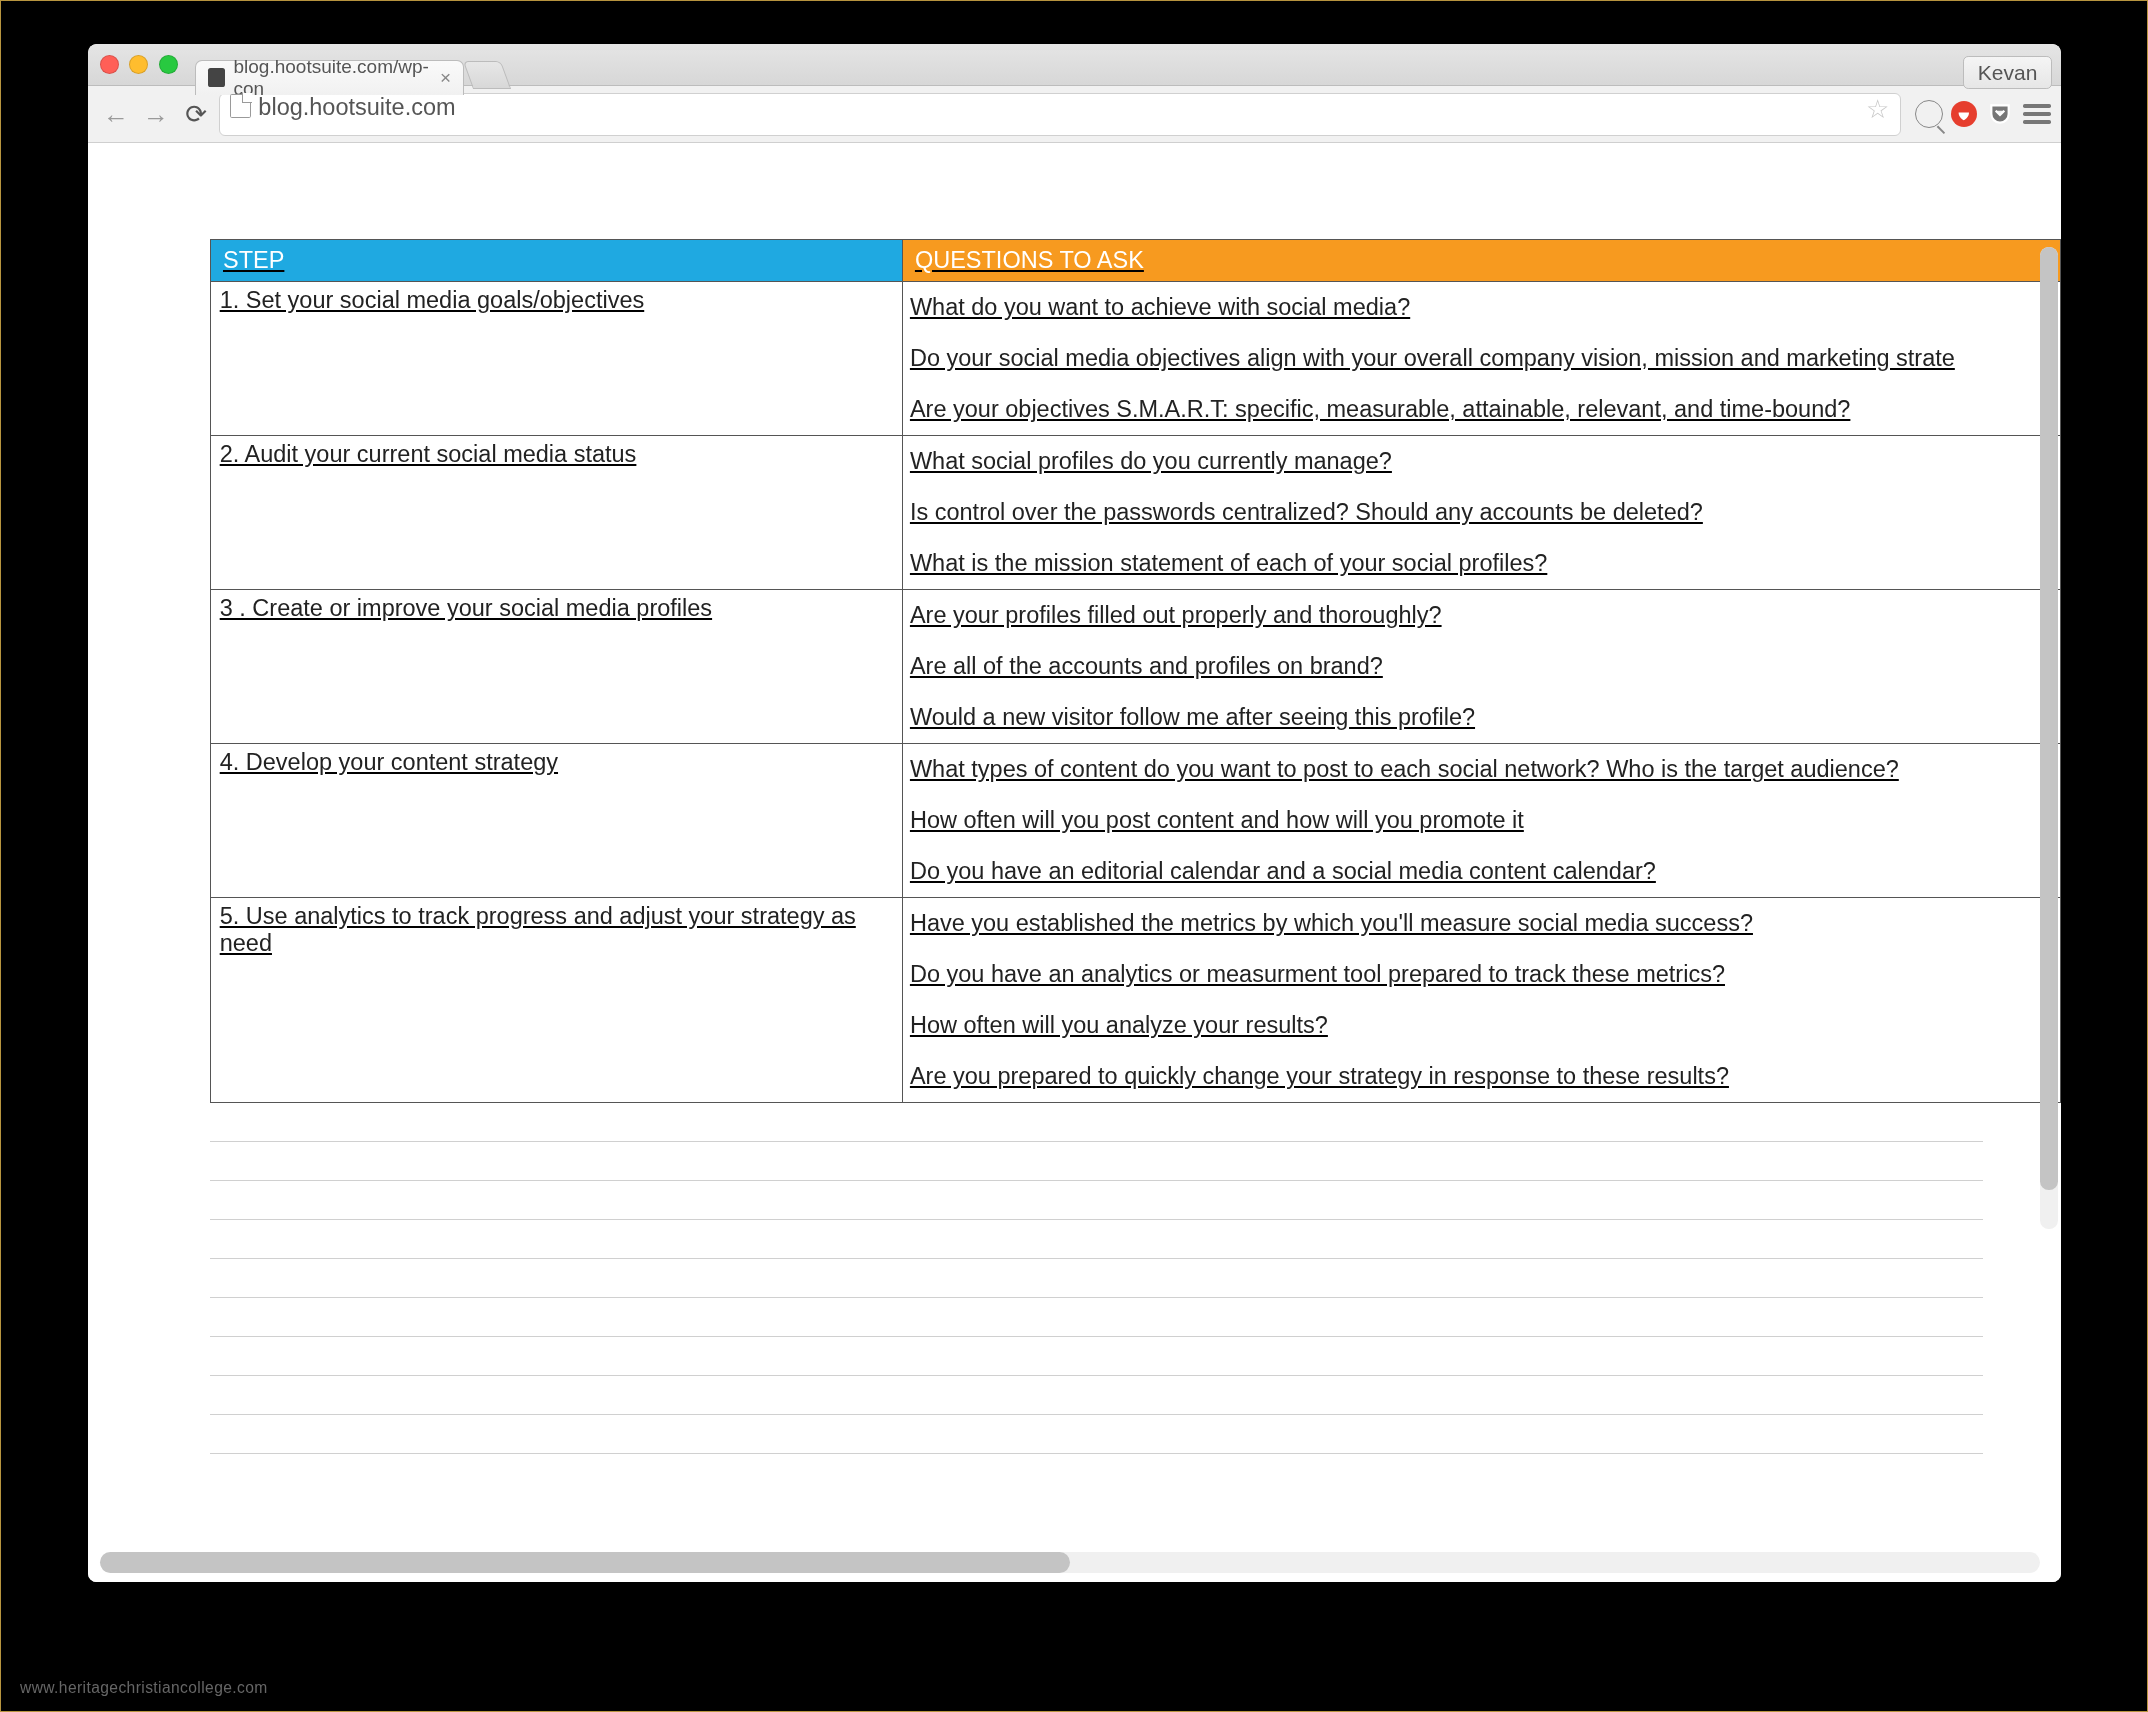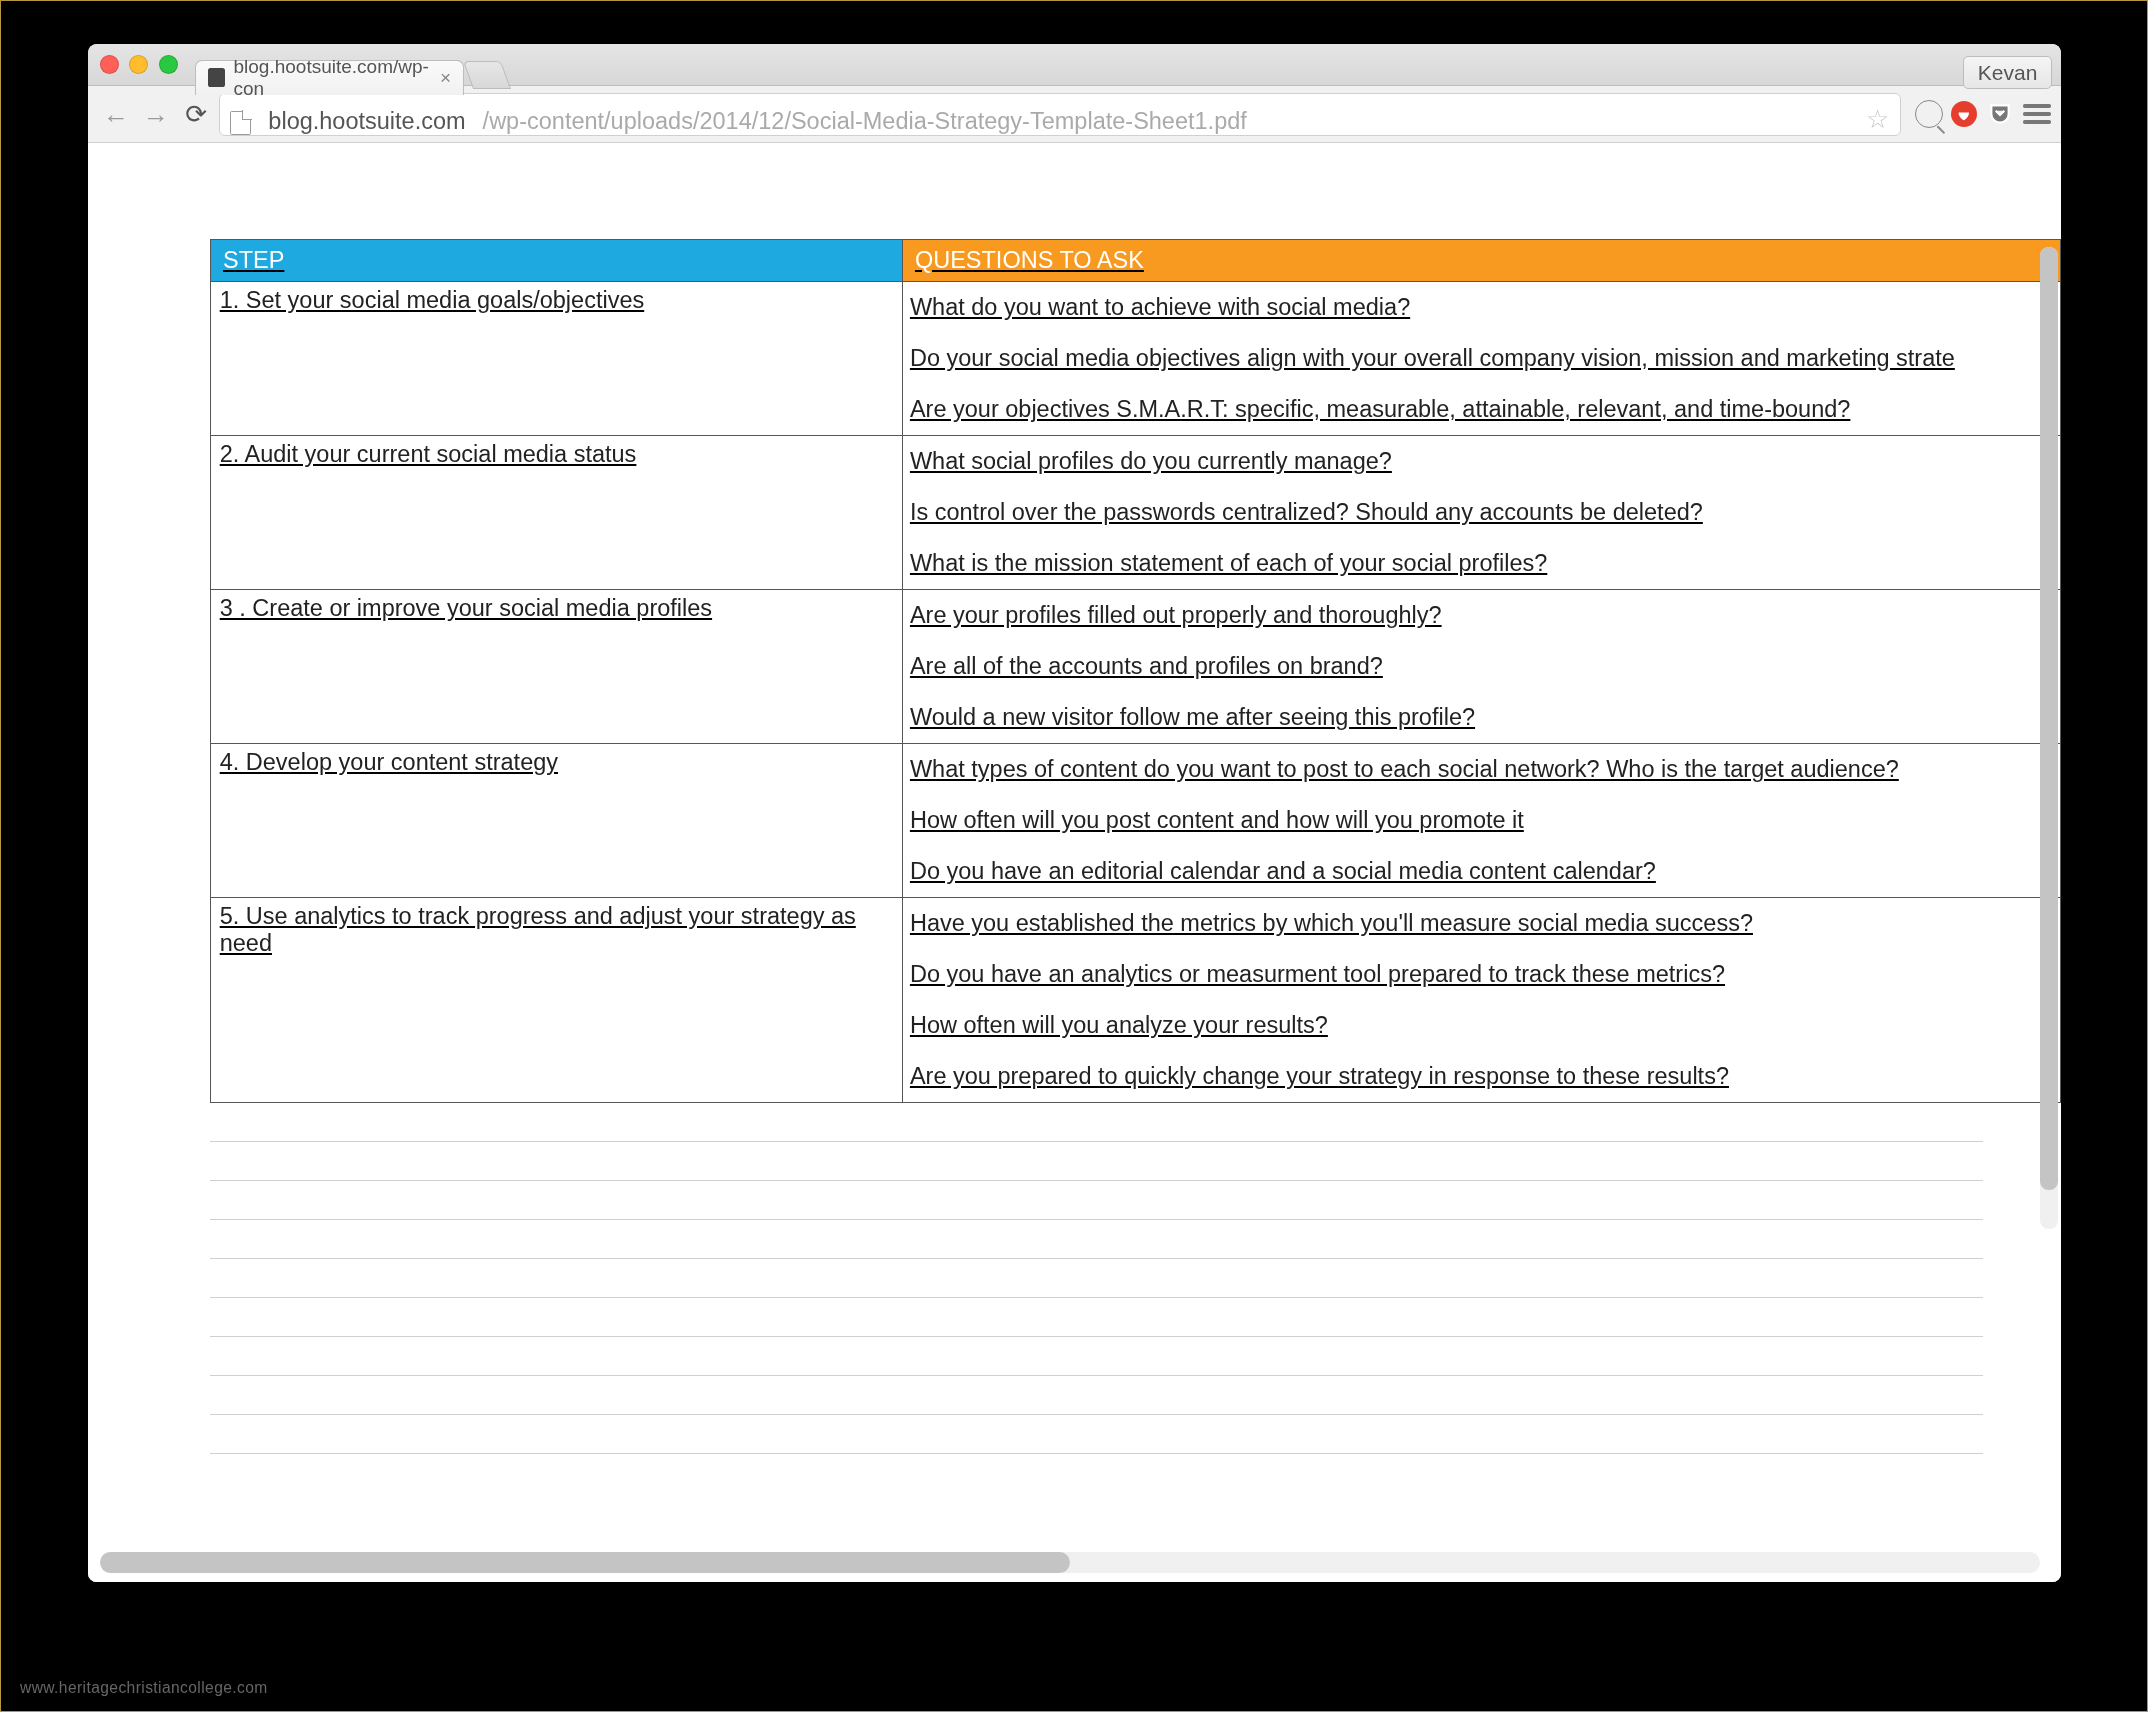--- a/index.html
+++ b/index.html
@@ -73,22 +73,22 @@
     }
     .toolbar {
       height: 57px; background:#f1f1f1;
       border-bottom:0.9px solid #cfcfcf;
       display:flex; align-items:center; padding:0 10.4px; gap:5.2px;
     }
     .nav-btn { width:35px; height:35px; display:flex; align-items:center; justify-content:center; color:#9a9a9a; font-size:26px; }
     .nav-btn.enabled { color:#555; }
     .omnibox {
       flex:1; height:43px; border:0.9px solid #d0d0d0;
-      background:#fff; border-radius:6px; display:flex; align-items:flex-end;
-      padding:0 10.4px; gap:17px; font-size:23.5px;
+      background:#fff; border-radius:6px; display:flex; align-items:flex-start;
+      padding:0 10.4px; gap:7px; font-size:23.5px;
     }
     .page-icon { width:21px; height:24px; border:1.7px solid #9a9a9a; border-radius:1.7px; position:relative; }
     .page-icon::after { content:""; position:absolute; top:-1.7px; right:-1.7px; width:8.7px; height:8.7px; background:#fff; border-left:1.7px solid #9a9a9a; border-bottom:1.7px solid #9a9a9a; }
     .url-host { color:#555; }
     .url-path { color:#aaa; }
     .star { margin-left:auto; color:#c8c8c8; font-size:26px; }
     .toolbar-right { display:flex; align-items:center; gap:8.7px; margin-left:8.7px; }
     .zoom-icon { width:28px; height:28px; border:1.7px solid #888; border-radius:50%; position:relative; }
     .zoom-icon::after{ content:""; position:absolute; width:10.4px; height:1.7px; background:#888; bottom:-3.5px; right:-5.2px; transform:rotate(45deg);}
     .ublock { width:26px; height:26px; border-radius:50%; background:#e63e2e; display:flex; align-items:center; justify-content:center;}
@@ -144,21 +144,20 @@
       <div class="user-badge">Kevan</div>
     </div>
 
     <div class="toolbar">
       <div class="nav-btn">←</div>
       <div class="nav-btn">→</div>
       <div class="nav-btn enabled">⟳</div>
       <div class="omnibox">
         <span class="page-icon"></span>
         <span class="url-host">blog.hootsuite.com</span>
-          <span class="url-path">/wp-content/uploads/2014/12/Social-Media-Strategy-Template-Sheet1.pdf</span>
         <span class="star">☆</span>
       </div>
       <div class="toolbar-right">
         <span class="zoom-icon"></span>
         <span class="ublock">
           <svg viewBox="0 0 24 24" fill="#fff">
               <path d="M12 2v8h8c0 6-4 10-8 12-4-2-8-6-8-12h8V2z"></path>
             </svg>
         </span>
         <span class="pocket">

